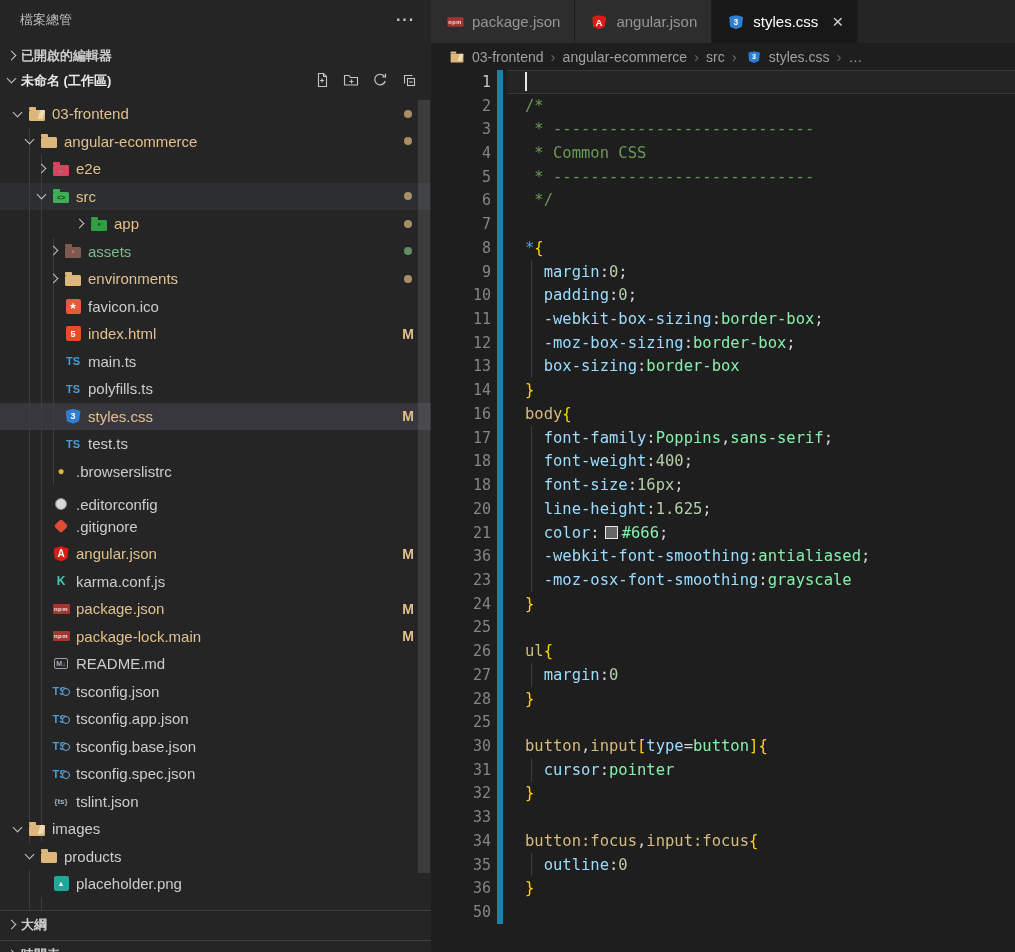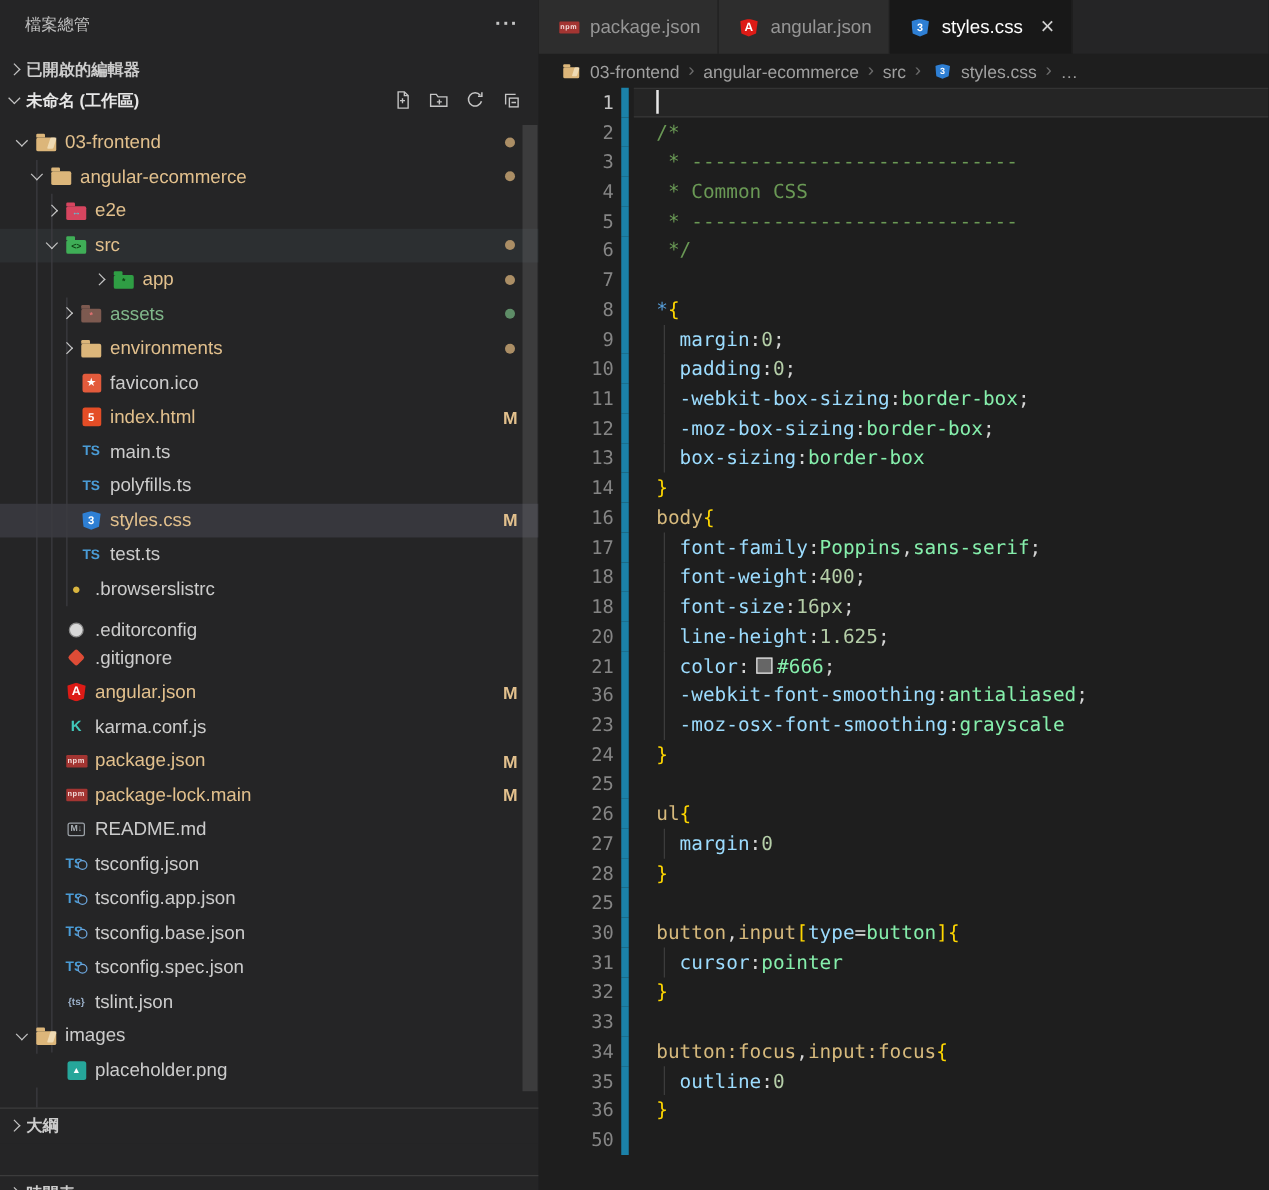--- a/index.html
+++ b/index.html
@@ -370,31 +370,39 @@
           <span class="spacer"></span>
         </div>
         <div class="tree-row" style="padding-left: 10px;">
           <span class="chev open"></span>
           <span class="icn">
             <span class="fo wf" style="background: rgb(220, 182, 122);"></span>
           </span>
           <span class="tlabel">images</span>
           <span class="spacer"></span>
         </div>
+        <div class="tree-row" style="padding-left: 22px;">
+          <span class="chev open"></span>
+          <span class="icn">
+            <span class="fo" style="background: rgb(220, 182, 122);"></span>
+          </span>
+          <span class="tlabel">products</span>
+          <span class="spacer"></span>
+        </div>
         <div class="tree-row" style="padding-left: 34px;">
           <span class="chev none"></span>
           <span class="icn">
             <span class="fi" style="background: rgb(38, 166, 154); font-size: 7px;">▲</span>
           </span>
           <span class="tlabel">placeholder.png</span>
           <span class="spacer"></span>
         </div>
       </div>
 
-    <div class="btm-sec" style="top:886px">
+    <div class="btm-sec" style="top:910px">
       <span class="chev"></span>
       <span>大綱</span>
     </div>
     <div class="btm-sec" style="top:940px">
       <span class="chev"></span>
       <span>時間表</span>
     </div>
 
     <div class="sb-scroll"></div>
   </div>

